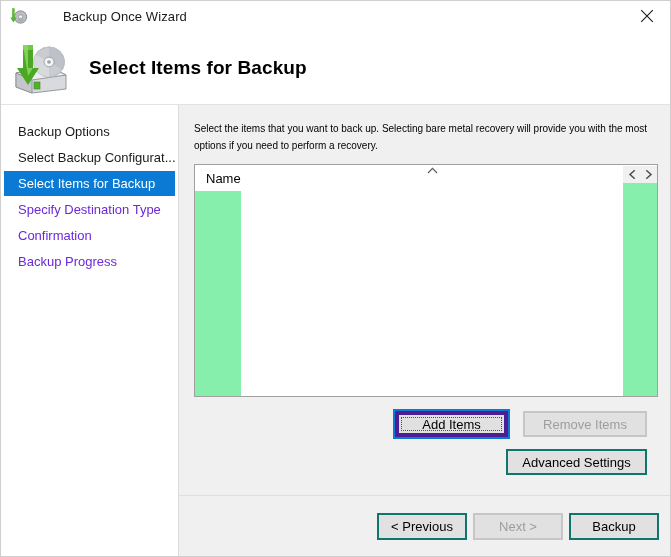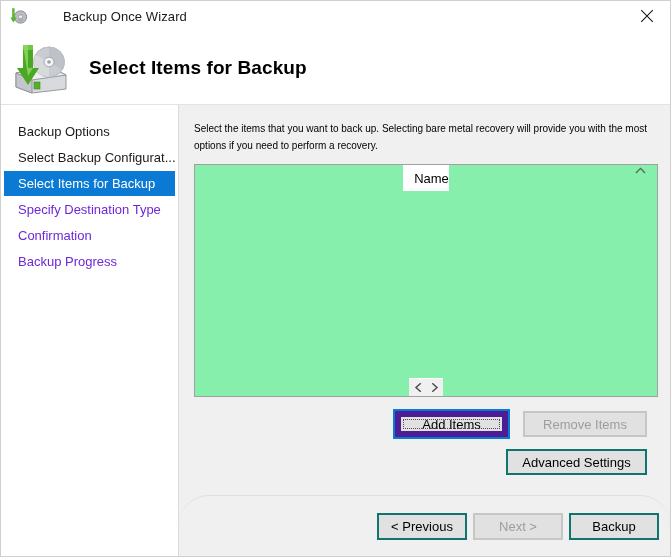--- a/index.html
+++ b/index.html
@@ -152,23 +152,21 @@
 
   
   .listbox {
     background: #86efac;
     border: 1px solid #a0a0a0;
     height: 233px;
     min-height: 233px;
     box-sizing: border-box;
     position: relative;
     display: flex;
-    flex-direction: column;
     overflow: hidden;
-    align-items: center;
   }
   .list-header {
     height: 26px;
     min-height: 26px;
     background: #ffffff;
     display: flex;
     align-items: center;
     padding-left: 11px;
     position: relative;
     box-sizing: border-box;
@@ -256,21 +254,21 @@
     border-color: #c6c6c6;
   }
   .btn-focus-wrap {
     border: 1px solid #0a7ad4;
     padding: 1px;
     box-sizing: border-box;
     background: #0a7ad4;
     display: inline-block;
   }
   .btn-focus-wrap .btn {
-    border: 6px solid #4c1d95;
+    border: 4px solid #4c1d95;
     position: relative;
   }
   .btn-focus-wrap .btn::after {
     content: "";
     position: absolute;
     left: 2px; right: 2px; top: 2px; bottom: 2px;
     border: 1px dotted #4d4d4d;
     pointer-events: none;
   }
   .add-items-btn { width: 113px; }
@@ -281,21 +279,20 @@
   .footer {
     height: 61px;
     min-height: 61px;
     background: #f0f0f0;
     border-top: 1px solid #dfdfdf;
     display: flex;
     align-items: center;
     justify-content: flex-end;
     padding-right: 11px;
     box-sizing: border-box;
-    border-radius: 30px;
   }
   .footer .btn {
     width: 90px;
     min-width: 90px;
     height: 27px;
     margin-left: 6px;
   }
 </style>
 </head>
 <body>

